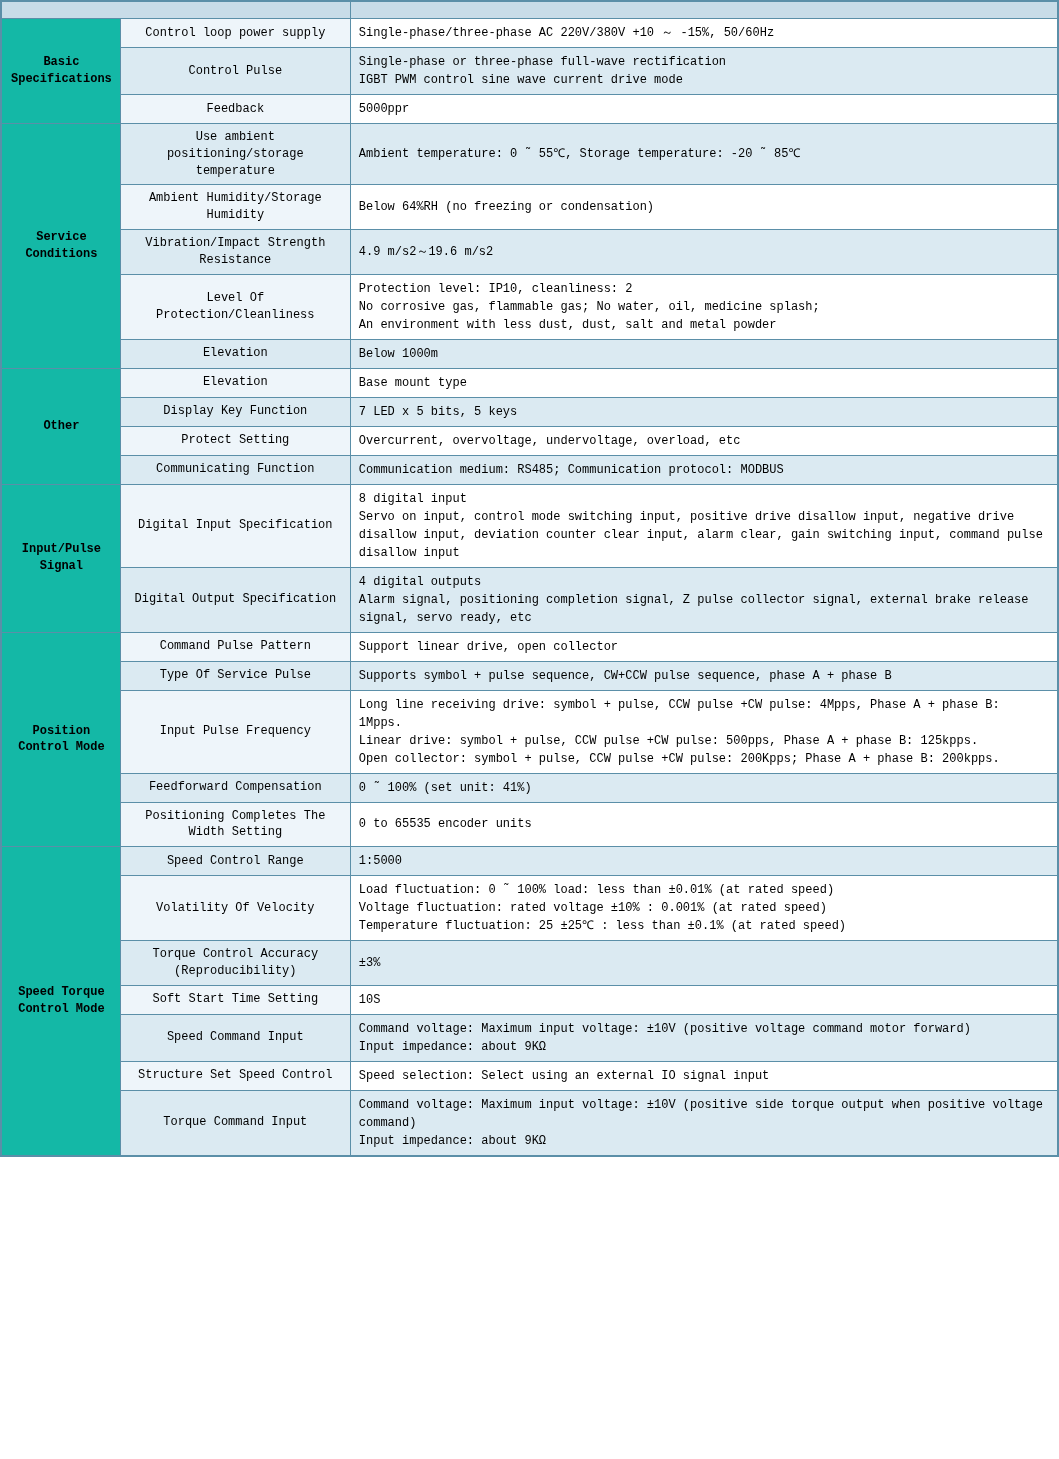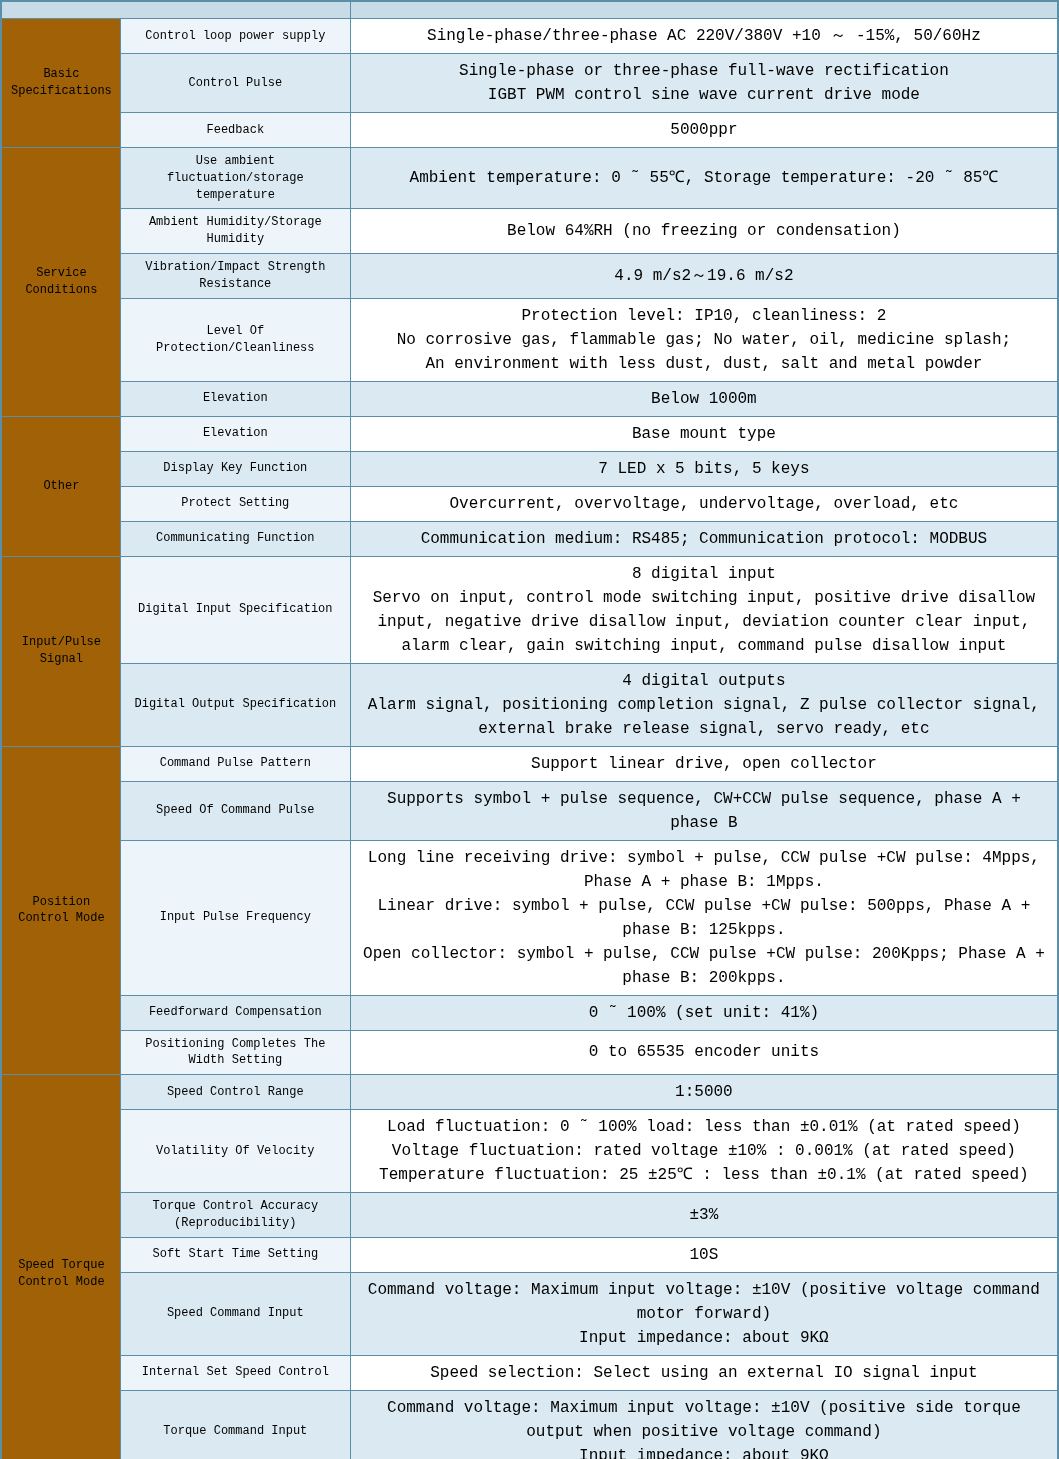--- a/index.html
+++ b/index.html
@@ -28,37 +28,37 @@
       background-color: #c8dce8;
       font-weight: bold;
       font-size: 13px;
     }
     .header-row th {
       background-color: #c8dce8;
       font-size: 14px;
       padding: 8px;
     }
     .cat-cell {
-      background-color: #a16207;
-      font-weight: normal;
+      background-color: #14b8a6;
+      font-weight: bold;
       writing-mode: horizontal-tb;
       width: 100px;
       min-width: 100px;
       padding-left: 9px;
     }
     .sub-cell {
       background-color: #eef5fa;
       width: 230px;
       min-width: 230px;
       font-size: 12px;
     }
     .val-cell {
-      text-align: center;
+      text-align: left;
       background-color: #fff;
-      font-size: 16px;
+      font-size: 12px;
       line-height: 1.5;
     }
     .shaded {
       background-color: #dbeaf2;
     }
   </style>
 </head>
 <body>
 
 <div class="table-container">
@@ -78,21 +78,21 @@
         <tr>
           <td class="sub-cell shaded">Control Pulse</td>
           <td class="val-cell shaded">Single-phase or three-phase full-wave rectification<br>IGBT PWM control sine wave current drive mode</td>
         </tr>
         <tr>
           <td class="sub-cell">Feedback</td>
           <td class="val-cell">5000ppr</td>
         </tr>
         <tr>
           <td rowspan="5" class="cat-cell">Service Conditions</td>
-          <td class="sub-cell shaded">Use ambient fluctuation/storage temperature</td>
+          <td class="sub-cell shaded">Use ambient positioning/storage temperature</td>
           <td class="val-cell shaded">Ambient temperature: 0 ˜ 55℃, Storage temperature: -20 ˜ 85℃</td>
         </tr>
         <tr>
           <td class="sub-cell">Ambient Humidity/Storage Humidity</td>
           <td class="val-cell">Below 64%RH (no freezing or condensation)</td>
         </tr>
         <tr>
           <td class="sub-cell shaded">Vibration/Impact Strength Resistance</td>
           <td class="val-cell shaded">4.9 m/s2～19.6 m/s2</td>
         </tr>
@@ -129,21 +129,21 @@
         <tr>
           <td class="sub-cell shaded">Digital Output Specification</td>
           <td class="val-cell shaded">4 digital outputs<br>Alarm signal, positioning completion signal, Z pulse collector signal, external brake release signal, servo ready, etc</td>
         </tr>
         <tr>
           <td rowspan="5" class="cat-cell">Position Control Mode</td>
           <td class="sub-cell">Command Pulse Pattern</td>
           <td class="val-cell">Support linear drive, open collector</td>
         </tr>
         <tr>
-          <td class="sub-cell shaded">Speed Of Command Pulse</td>
+          <td class="sub-cell shaded">Type Of Service Pulse</td>
           <td class="val-cell shaded">Supports symbol + pulse sequence, CW+CCW pulse sequence, phase A + phase B</td>
         </tr>
         <tr>
           <td class="sub-cell">Input Pulse Frequency</td>
           <td class="val-cell">Long line receiving drive: symbol + pulse, CCW pulse +CW pulse: 4Mpps, Phase A + phase B: 1Mpps.<br>Linear drive: symbol + pulse, CCW pulse +CW pulse: 500pps, Phase A + phase B: 125kpps.<br>Open collector: symbol + pulse, CCW pulse +CW pulse: 200Kpps; Phase A + phase B: 200kpps.</td>
         </tr>
         <tr>
           <td class="sub-cell shaded">Feedforward Compensation</td>
           <td class="val-cell shaded">0 ˜ 100% (set unit: 41%)</td>
         </tr>
@@ -166,21 +166,21 @@
         </tr>
         <tr>
           <td class="sub-cell">Soft Start Time Setting</td>
           <td class="val-cell">10S</td>
         </tr>
         <tr>
           <td class="sub-cell shaded">Speed Command Input</td>
           <td class="val-cell shaded">Command voltage: Maximum input voltage: ±10V (positive voltage command motor forward)<br>Input impedance: about 9KΩ</td>
         </tr>
         <tr>
-          <td class="sub-cell">Internal Set Speed Control</td>
+          <td class="sub-cell">Structure Set Speed Control</td>
           <td class="val-cell">Speed selection: Select using an external IO signal input</td>
         </tr>
         <tr>
           <td class="sub-cell shaded">Torque Command Input</td>
           <td class="val-cell shaded">Command voltage: Maximum input voltage: ±10V (positive side torque output when positive voltage command)<br>Input impedance: about 9KΩ</td>
         </tr>
       </tbody>
   </table>
 </div>
 

